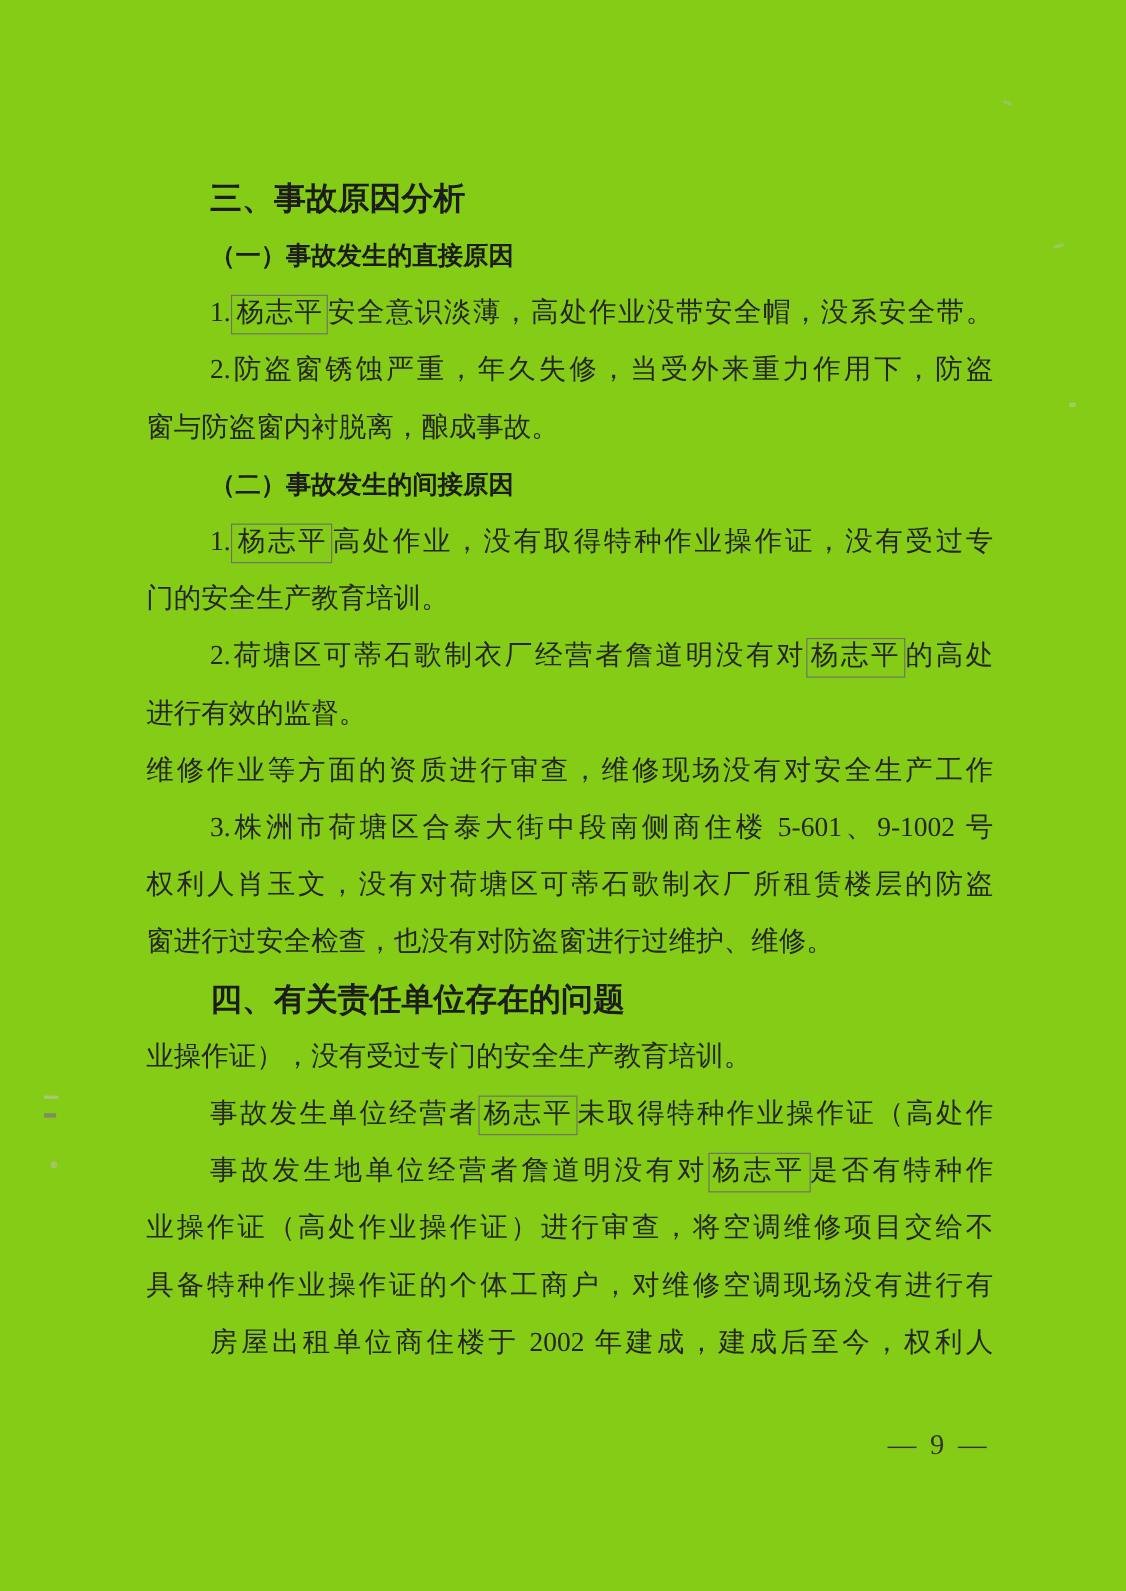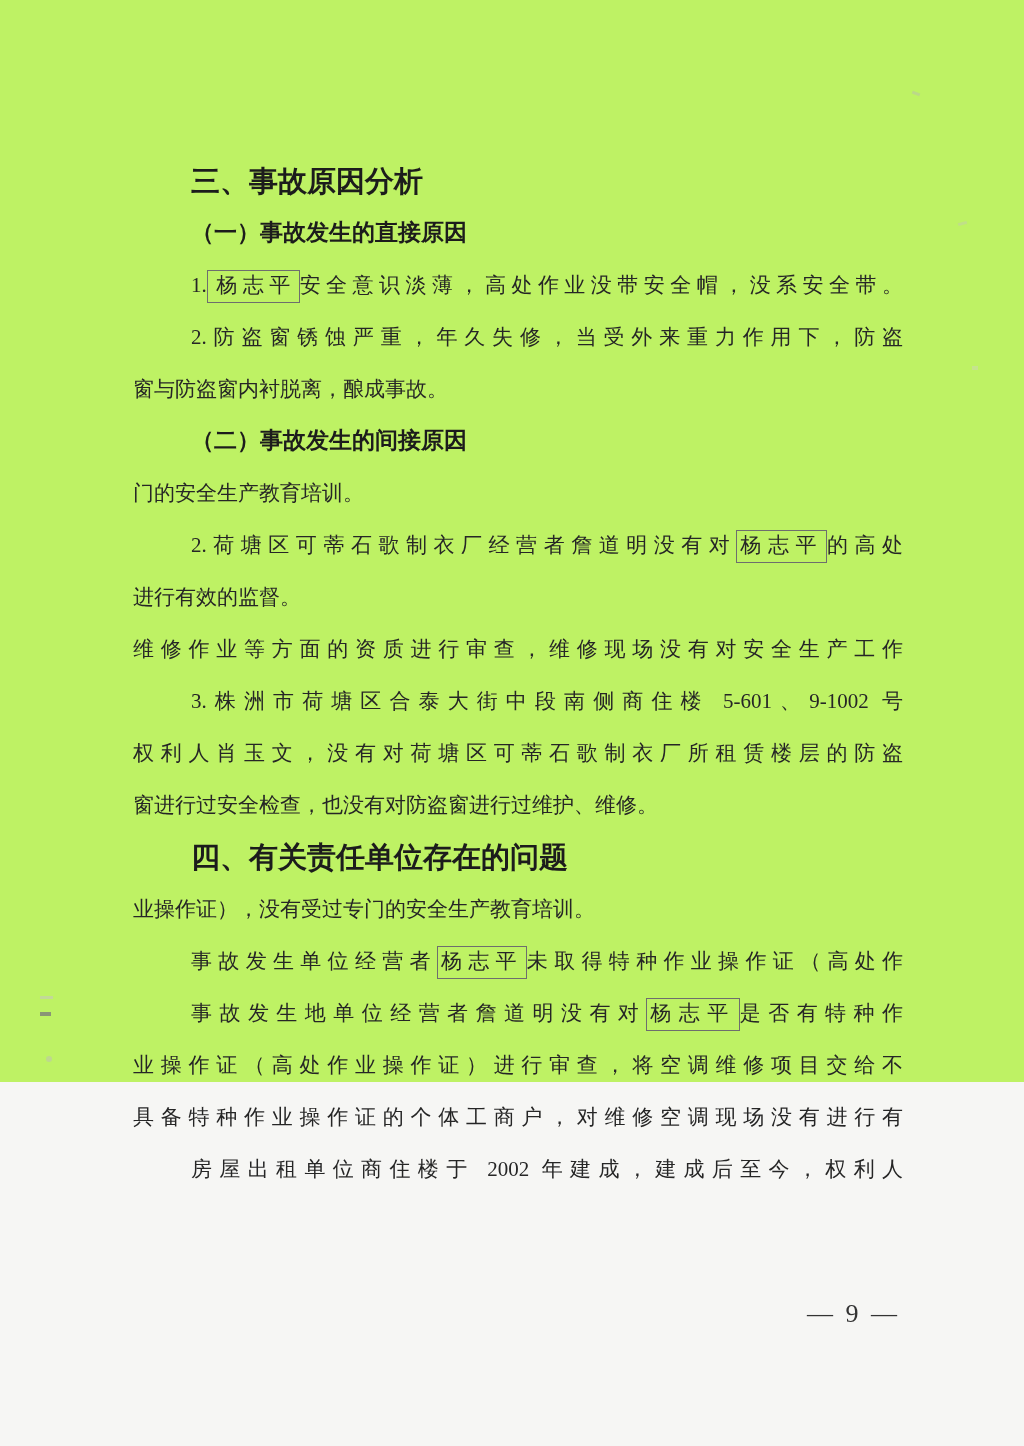--- a/index.html
+++ b/index.html
@@ -4,30 +4,30 @@
 <style>
   html,body { margin:0; padding:0; }
   body {
     width:1024px; height:1446px;
     background:#f6f6f4;
     font-family:"Liberation Serif","DejaVu Serif",serif;
     position:relative;
     overflow:hidden;
   }
   .page {
-    position:absolute; left:0; top:0; width:1024px; height:1082px;
-    background:#bef264;
+    position:absolute; left:0; top:0; width:1024px; height:1446px;
+    background:#84cc16;
     color:#242424;
   }
   .content {
     position:absolute; left:133px; top:155px; width:770px;
   }
   .line {
     height:52px; line-height:52px;
-    font-size:21px;
+    font-size:25px;
     color:#262626;
   }
   .line.indent { text-indent:58px; }
   .line.justify { text-align:justify; text-align-last:justify; }
   .line.h1 {
     font-family:"Liberation Sans","DejaVu Sans",sans-serif;
     font-weight:700; font-size:29px; color:#1c1c1c;
   }
   .line.h2 {
     font-weight:700; font-size:23px; color:#1c1c1c;
@@ -54,20 +54,21 @@
 
 <div class="page">
 
   <div class="content">
       <div class="line h1 indent"><span>三、事故原因分析</span></div>
       <div class="line h2 indent"><span>（一）事故发生的直接原因</span></div>
       <div class="line body justify indent"><span>1.</span><span class="name-box">杨志平</span><span>安全意识淡薄，高处作业没带安全帽，没系安全带。</span></div>
       <div class="line body justify indent"><span>2.防盗窗锈蚀严重，年久失修，当受外来重力作用下，防盗</span></div>
       <div class="line body"><span>窗与防盗窗内衬脱离，酿成事故。</span></div>
       <div class="line h2 indent"><span>（二）事故发生的间接原因</span></div>
+      <div class="line body justify indent"><span>1.</span><span class="name-box">杨志平</span><span>高处作业，没有取得特种作业操作证，没有受过专</span></div>
       <div class="line body"><span>门的安全生产教育培训。</span></div>
       <div class="line body justify indent"><span>2.荷塘区可蒂石歌制衣厂经营者詹道明没有对</span><span class="name-box">杨志平</span><span>的高处</span></div>
       <div class="line body"><span>进行有效的监督。</span></div>
       <div class="line body justify"><span>维修作业等方面的资质进行审查，维修现场没有对安全生产工作</span></div>
       <div class="line body justify indent"><span>3.株洲市荷塘区合泰大街中段南侧商住楼 5-601、9-1002 号</span></div>
       <div class="line body justify"><span>权利人肖玉文，没有对荷塘区可蒂石歌制衣厂所租赁楼层的防盗</span></div>
       <div class="line body"><span>窗进行过安全检查，也没有对防盗窗进行过维护、维修。</span></div>
       <div class="line h1 indent"><span>四、有关责任单位存在的问题</span></div>
       <div class="line body"><span>业操作证），没有受过专门的安全生产教育培训。</span></div>
       <div class="line body justify indent"><span>事故发生单位经营者</span><span class="name-box">杨志平</span><span>未取得特种作业操作证（高处作</span></div>

